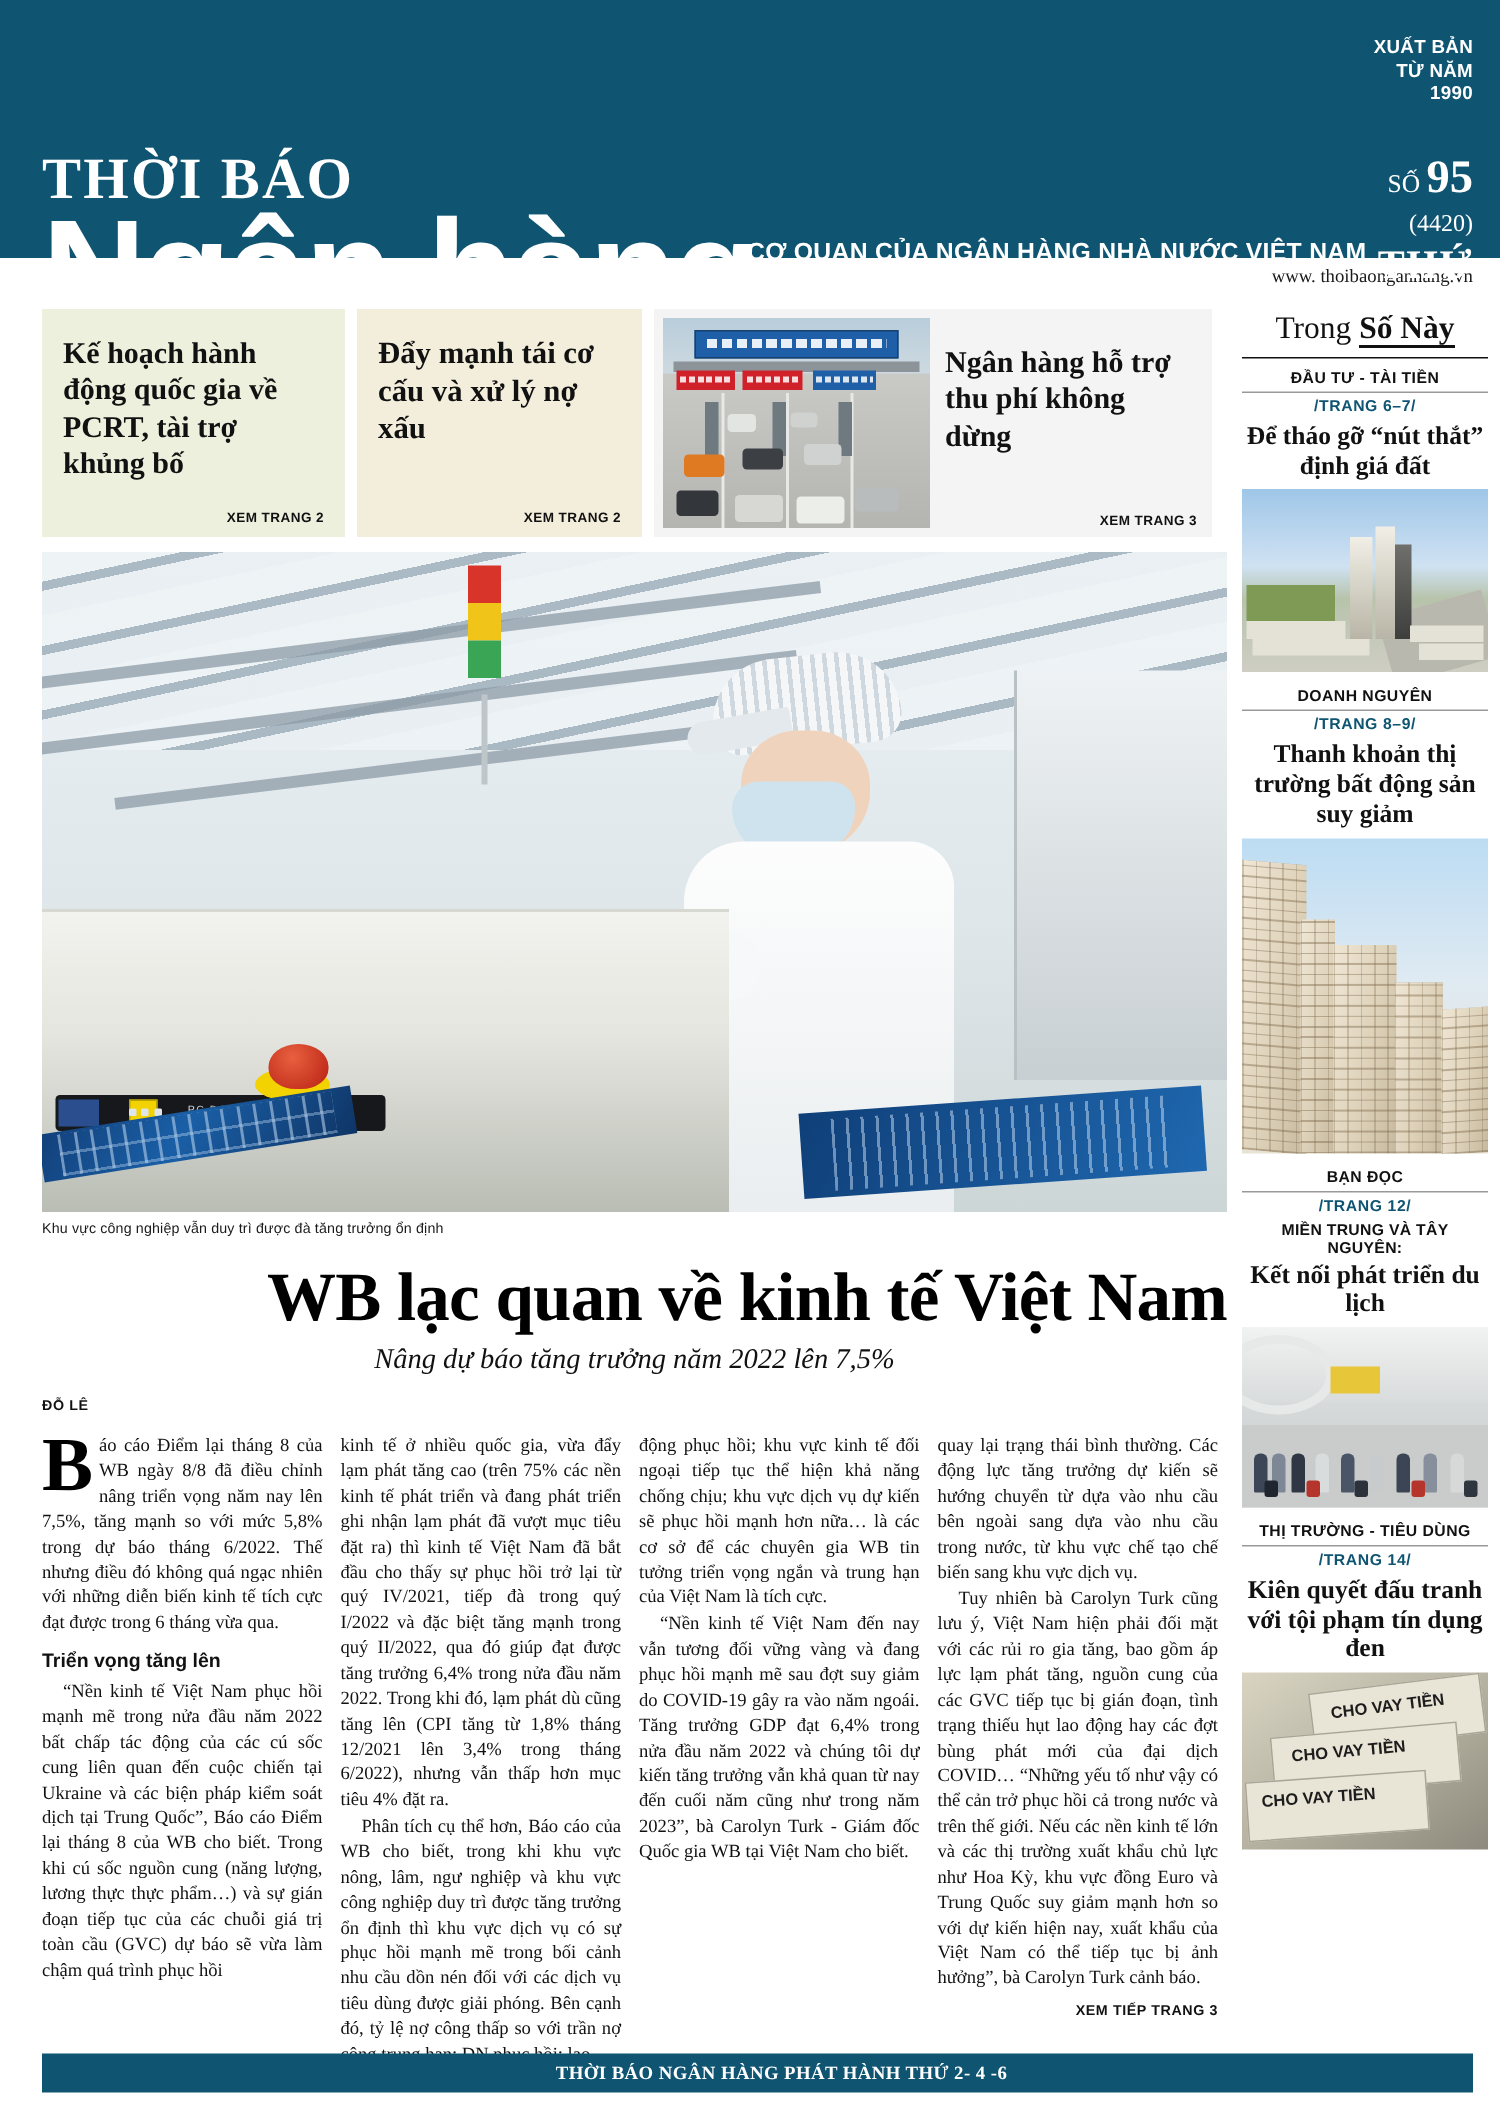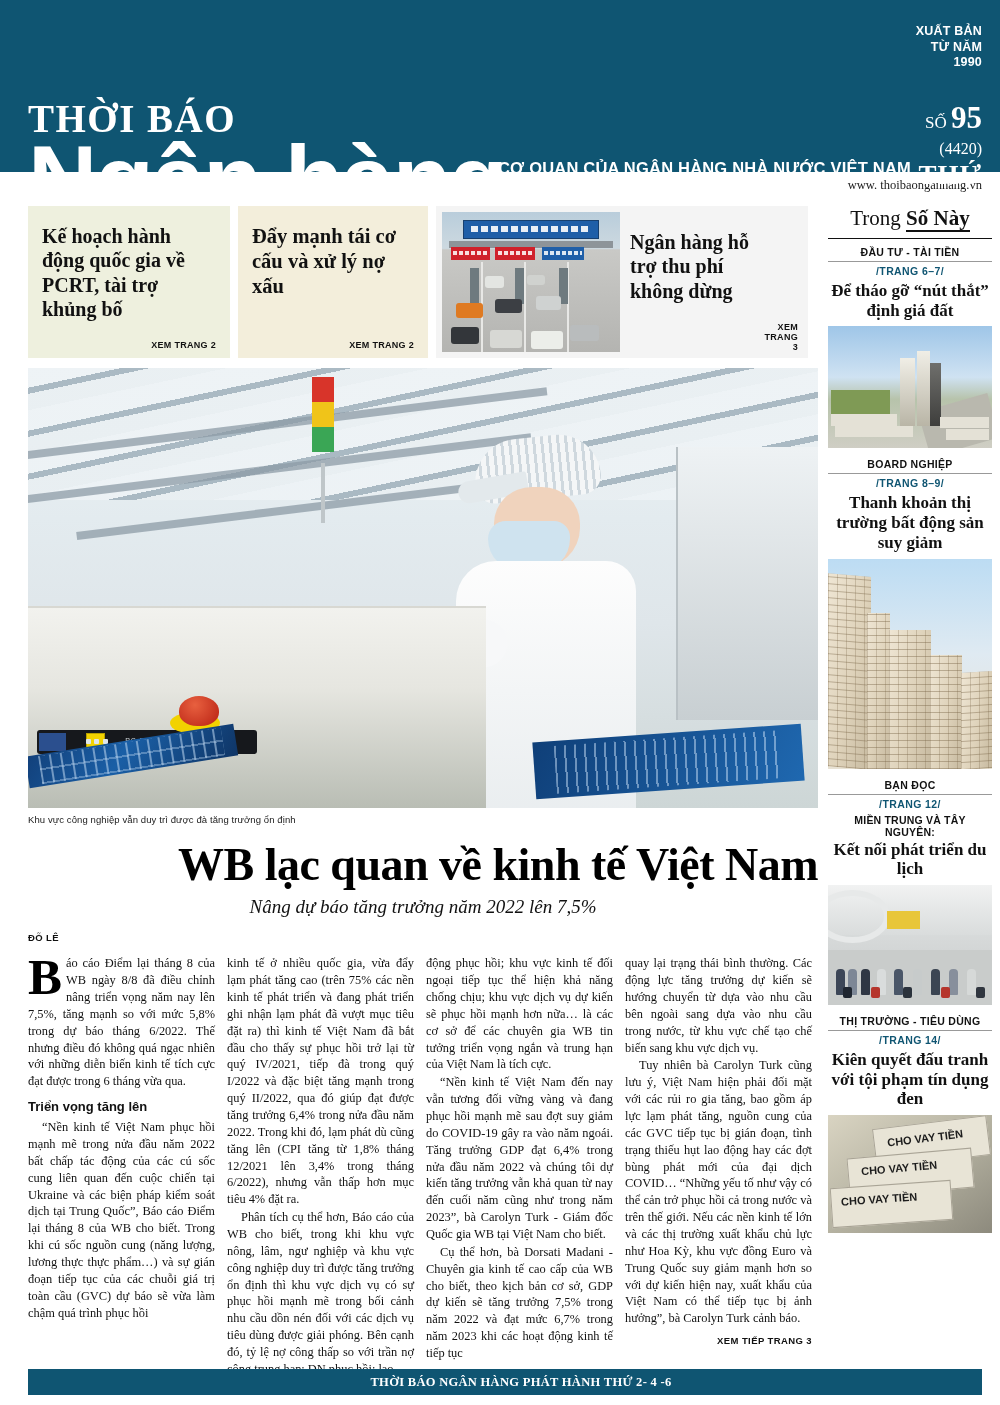--- a/index.html
+++ b/index.html
@@ -138,21 +138,21 @@
   .teaser-page {
     font-family:"Liberation Sans", sans-serif;
     font-weight:bold;
     font-size:9px;
     letter-spacing:0.3px;
     text-align:right;
     margin-top:auto;
     color:#111;
   }
   .t3-photo { width:178px; height:140px; position:relative; overflow:hidden; background:#9fb4c4; }
-  .t3-text { flex:1; display:flex; flex-direction:row; padding-top:18px; }
+  .t3-text { flex:1; display:flex; flex-direction:column; padding-top:18px; }
 
   
   .toll { position:absolute; inset:0; background:linear-gradient(#b9cddb 0%, #cdd9e0 26%, #c9c9c6 27%, #b4b4b1 100%); }
   .toll-sign {
     position:absolute; left:12%; top:6%; width:76%; height:13%;
     background:#1f5fa8; border:1px solid #17406f;
   }
   .toll-sign::after {
     content:""; position:absolute; left:5%; top:28%; width:90%; height:40%;
     background:repeating-linear-gradient(90deg,#fff 0 7px,transparent 7px 10px);
@@ -630,21 +630,20 @@
         </div>
 
         <div class="col">
           <p class="noindent">kinh tế ở nhiều quốc gia, vừa đẩy lạm phát tăng cao (trên 75% các nền kinh tế phát triển và đang phát triển ghi nhận lạm phát đã vượt mục tiêu đặt ra) thì kinh tế Việt Nam đã bắt đầu cho thấy sự phục hồi trở lại từ quý IV/2021, tiếp đà trong quý I/2022 và đặc biệt tăng mạnh trong quý II/2022, qua đó giúp đạt được tăng trưởng 6,4% trong nửa đầu năm 2022. Trong khi đó, lạm phát dù cũng tăng lên (CPI tăng từ 1,8% tháng 12/2021 lên 3,4% trong tháng 6/2022), nhưng vẫn thấp hơn mục tiêu 4% đặt ra.</p>
           <p>Phân tích cụ thể hơn, Báo cáo của WB cho biết, trong khi khu vực nông, lâm, ngư nghiệp và khu vực công nghiệp duy trì được tăng trưởng ổn định thì khu vực dịch vụ có sự phục hồi mạnh mẽ trong bối cảnh nhu cầu dồn nén đối với các dịch vụ tiêu dùng được giải phóng. Bên cạnh đó, tỷ lệ nợ công thấp so với trần nợ công trung hạn; DN phục hồi; lao</p>
         </div>
 
         <div class="col">
           <p class="noindent">động phục hồi; khu vực kinh tế đối ngoại tiếp tục thể hiện khả năng chống chịu; khu vực dịch vụ dự kiến sẽ phục hồi mạnh hơn nữa… là các cơ sở để các chuyên gia WB tin tưởng triển vọng ngắn và trung hạn của Việt Nam là tích cực.</p>
           <p>“Nền kinh tế Việt Nam đến nay vẫn tương đối vững vàng và đang phục hồi mạnh mẽ sau đợt suy giảm do COVID-19 gây ra vào năm ngoái. Tăng trưởng GDP đạt 6,4% trong nửa đầu năm 2022 và chúng tôi dự kiến tăng trưởng vẫn khả quan từ nay đến cuối năm cũng như trong năm 2023”, bà Carolyn Turk - Giám đốc Quốc gia WB tại Việt Nam cho biết.</p>
-          <p>Cụ thể hơn, bà Dorsati Madani - Chuyên gia kinh tế cao cấp của WB cho biết, theo kịch bản cơ sở, GDP dự kiến sẽ tăng trưởng 7,5% trong năm 2022 và đạt mức 6,7% trong năm 2023 khi các hoạt động kinh tế tiếp tục</p>
         </div>
 
         <div class="col">
           <p class="noindent">quay lại trạng thái bình thường. Các động lực tăng trưởng dự kiến sẽ hướng chuyển từ dựa vào nhu cầu bên ngoài sang dựa vào nhu cầu trong nước, từ khu vực chế tạo chế biến sang khu vực dịch vụ.</p>
           <p>Tuy nhiên bà Carolyn Turk cũng lưu ý, Việt Nam hiện phải đối mặt với các rủi ro gia tăng, bao gồm áp lực lạm phát tăng, nguồn cung của các GVC tiếp tục bị gián đoạn, tình trạng thiếu hụt lao động hay các đợt bùng phát mới của đại dịch COVID… “Những yếu tố như vậy có thể cản trở phục hồi cả trong nước và trên thế giới. Nếu các nền kinh tế lớn và các thị trường xuất khẩu chủ lực như Hoa Kỳ, khu vực đồng Euro và Trung Quốc suy giảm mạnh hơn so với dự kiến hiện nay, xuất khẩu của Việt Nam có thể tiếp tục bị ảnh hưởng”, bà Carolyn Turk cảnh báo.</p>
           <div class="seemore">XEM TIẾP TRANG 3</div>
         </div>
 
       </div>
     </div>
@@ -668,21 +667,21 @@
           <div class="ct-tower" style="left:54%;top:20%;width:8%;height:62%"></div>
           <div class="ct-tower" style="left:62%;top:30%;width:7%;height:52%;background:linear-gradient(180deg,#6f6f6c,#3e3e3c)"></div>
           <div class="ct-low" style="left:2%;top:72%;width:40%;height:10%"></div>
           <div class="ct-low" style="left:4%;top:82%;width:48%;height:9%"></div>
           <div class="ct-low" style="left:68%;top:74%;width:30%;height:9%"></div>
           <div class="ct-low" style="left:72%;top:84%;width:26%;height:9%"></div>
         </div>
       </div>
 
       <div class="side-item">
-        <div class="side-cat">BOARD NGHIỆP</div>
+        <div class="side-cat">DOANH NGUYÊN</div>
         <div class="side-page">/TRANG 8–9/</div>
         <div class="side-head">Thanh khoản thị trường bất động sản suy giảm</div>
         <div class="side-photo sp-towers">
           <div class="tw" style="left:0;width:26%;height:92%;transform:skewY(5deg)"></div>
           <div class="tw" style="left:24%;width:14%;height:74%"></div>
           <div class="tw" style="left:37%;width:26%;height:66%"></div>
           <div class="tw" style="left:62%;width:20%;height:54%"></div>
           <div class="tw" style="left:81%;width:19%;height:46%;transform:skewY(-4deg)"></div>
         </div>
       </div>

